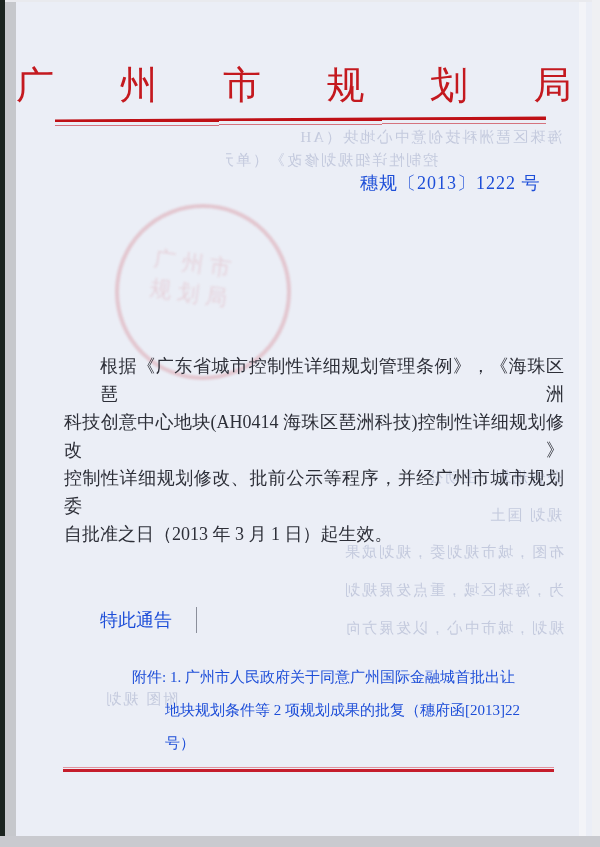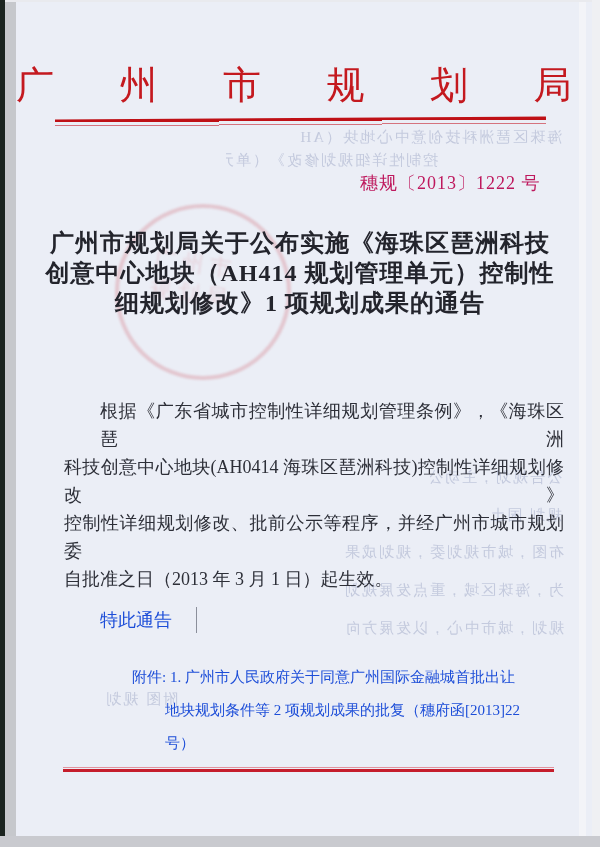--- a/index.html
+++ b/index.html
@@ -16,38 +16,38 @@
   .page{position:absolute;left:16px;top:2px;width:576px;height:834px;background:#ebeef6;}
   .page::after{content:"";position:absolute;right:6px;top:0;width:7px;height:100%;
        background:#f3f4f8;}
   
   .agency{position:absolute;left:16px;top:60px;width:576px;text-align:center;
        font-size:38px;font-weight:normal;color:#c4191f;letter-spacing:28px;white-space:nowrap;}
   .red-rule{position:absolute;left:55px;top:118px;width:491px;height:9px;
        transform:rotate(-0.35deg);
        background:linear-gradient(#bf1016 0 3px,rgba(0,0,0,0) 3px 6px,#d5737e 6px 7px,rgba(0,0,0,0) 7px);}
   .doc-number{position:absolute;left:360px;top:171px;width:200px;font-size:18px;
-       color:#be185d;letter-spacing:1px;white-space:nowrap;}
+       color:#1d4ed8;letter-spacing:1px;white-space:nowrap;}
   
   .seal{position:absolute;left:115px;top:204px;width:168px;height:168px;border-radius:50%;
        border:4px solid rgba(205,85,95,.26);filter:blur(1.3px);}
   .seal-inner{position:absolute;left:150px;top:250px;width:100px;height:80px;
        color:rgba(205,85,95,.18);font-size:22px;letter-spacing:6px;transform:rotate(8deg);
        filter:blur(1px);overflow:hidden;}
   
   .title{position:absolute;left:30px;top:228px;width:540px;text-align:center;
        font-size:24px;font-weight:bold;line-height:30px;color:#23242c;letter-spacing:1px;}
   
   .para{position:absolute;left:64px;width:500px;font-size:18px;line-height:28px;
        color:#2d2f38;}
   .p1{top:352px;}
   .p2{top:496px;}
   .line{white-space:nowrap;}
   .line.j{white-space:normal;text-align:justify;text-align-last:justify;}
-  .line.ind{padding-left:36px;margin-top:45px;}
+  .line.ind{padding-left:36px;}
   .closing{position:absolute;left:64px;top:608px;padding-left:36px;font-size:18px;
        color:#1d4ed8;}
   .attach{position:absolute;left:132px;top:661px;width:440px;font-size:15px;
        line-height:33px;color:#1d4ed8;}
   .attach .cont{padding-left:33px;}
   .bottom-rule{position:absolute;left:63px;top:767px;width:491px;height:6px;
        background:linear-gradient(#e2939e 0 1px,rgba(0,0,0,0) 1px 2px,#c51d2b 2px 5px,rgba(0,0,0,0) 5px);}
   
   .bleed{position:absolute;color:rgba(105,120,165,.30);transform:scaleX(-1);
        filter:blur(.7px);font-size:15px;letter-spacing:2px;white-space:nowrap;overflow:hidden;}
@@ -83,25 +83,20 @@
   <div class="bleed b7">规划，城市中心，以发展方向</div>
   <div class="bleed b8">附图 规划</div>
 
   <div class="seal"></div>
   <div class="seal-inner">广州市规划局</div>
 
   <div class="agency">广 州 市 规 划 局</div>
   <div class="red-rule"></div>
   <div class="doc-number">穗规〔2013〕1222 号</div>
 
-  <div class="title">
-    <div class="tl">广州市规划局关于公布实施《海珠区琶洲科技</div>
-    <div class="tl">创意中心地块（AH414 规划管理单元）控制性</div>
-    <div class="tl">细规划修改》1 项规划成果的通告</div>
-  </div>
 
   <div class="para p1">
     <div class="line j ind">根据《广东省城市控制性详细规划管理条例》，《海珠区琶洲</div>
     <div class="line j">科技创意中心地块(AH0414 海珠区琶洲科技)控制性详细规划修改》</div>
     <div class="line j">控制性详细规划修改、批前公示等程序，并经广州市城市规划委</div>
     <div class="line">自批准之日（2013 年 3 月 1 日）起生效。</div>
   </div>
 
 
   <div class="closing">特此通告</div>

